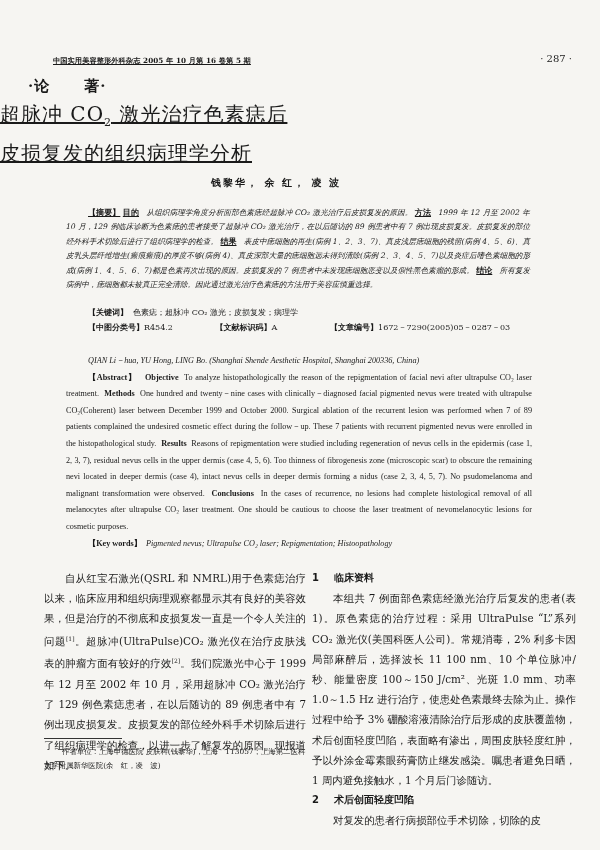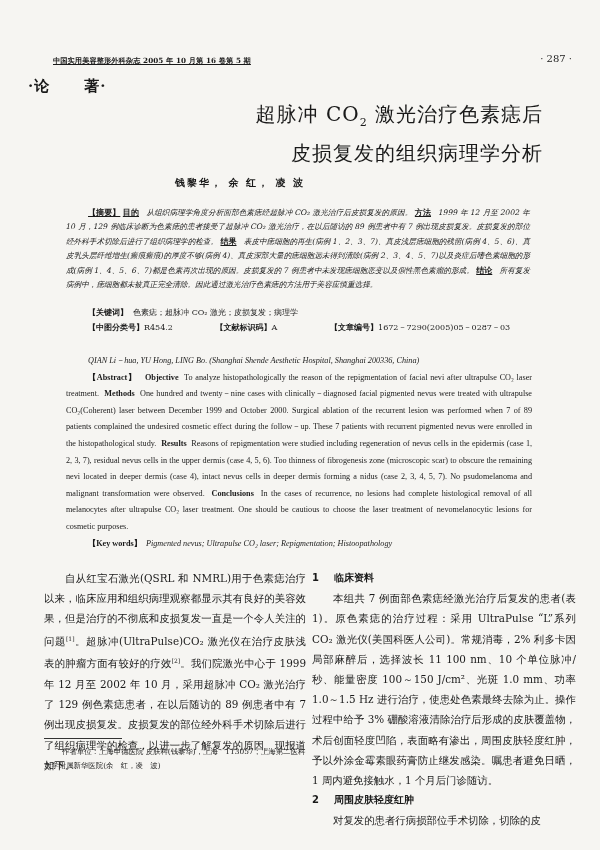--- a/index.html
+++ b/index.html
@@ -12,25 +12,25 @@
   }
   .running-head {
     position: absolute; left: 53px; top: 56px; width: 500px;
     font-size: 7.2px; letter-spacing: 0.1px;
   }
   .running-head .journal { text-decoration: underline; font-weight: bold; }
   .page-number { position: absolute; right: 28px; top: 53px; font-size: 10px; }
   .section-tag { position: absolute; left: 28px; top: 77px; font-size: 15px; font-weight: bold; letter-spacing: 1px; }
   .section-tag .gap { display: inline-block; width: 34px; }
   .title {
-    position: absolute; left: 0; width: 543px; top: 99px; text-align: right;
-    font-size: 20px; line-height: 30px; letter-spacing: 1px;
+    position: absolute; left: 0; width: 543px; top: 99px; text-align: left;
+    font-size: 20px; line-height: 30px; letter-spacing: 1px; text-decoration: underline;
   }
   .title sub { font-size: 11px; }
-  .authors { position: absolute; left: 0; width: 480px; top: 176px; text-align: center; font-size: 10px; letter-spacing: 2px; font-weight: bold; }
+  .authors { position: absolute; left: 0; width: 480px; top: 176px; text-align: center; font-size: 10px; letter-spacing: 2px; font-weight: bold; padding-left: 36px; }
   .cn-abstract {
     position: absolute; left: 66px; width: 464px; top: 206px;
     font-size: 7.6px; line-height: 14.4px; text-indent: 22px; text-align: justify;
   }
   .cn-abstract b { font-family: "DejaVu Sans", sans-serif; font-size: 8px; text-decoration: underline; }
   .cn-abstract .it { font-style: italic; }
   .meta-line { position: absolute; left: 88px; font-size: 8px; }
   .meta-line b { font-family: "DejaVu Sans", sans-serif; margin-top: 44px; }
   .meta-kw { top: 307px; }
   .meta-ids { top: 322px; width: 450px; }
@@ -117,15 +117,15 @@
 </div>
 
 <div class="footnote-rule"></div>
 <div class="footnotes">
   <div class="fn">作者单位：上海申德医院 皮肤科(钱黎华)，上海　113057；上海第二医科大学附属新华医院(余　红，凌　波)</div>
 </div>
 
 <div class="col col-right">
   <div class="head1"><span class="num">1</span><span>临床资料</span></div>
   <div class="para">本组共 7 例面部色素痣经激光治疗后复发的患者(表 1)。原色素痣的治疗过程：采用 UltraPulse “L”系列 CO₂ 激光仪(美国科医人公司)。常规消毒，2% 利多卡因局部麻醉后，选择波长 11 100 nm、10 个单位脉冲/秒、能量密度 100～150 J/cm²、光斑 1.0 mm、功率 1.0～1.5 Hz 进行治疗，使患处色素最终去除为止。操作过程中给予 3% 硼酸溶液清除治疗后形成的皮肤覆盖物，术后创面轻度凹陷，表面略有渗出，周围皮肤轻度红肿，予以外涂金霉素眼药膏防止继发感染。嘱患者避免日晒，1 周内避免接触水，1 个月后门诊随访。</div>
-  <div class="head1"><span class="num">2</span><span>周围皮肤轻度红肿</span></div>
+  <div class="head1"><span class="num">2</span><span>术后创面轻度凹陷</span></div>
   <div class="para">对复发的患者行病损部位手术切除，切除的皮</div>
 </div>
 
 </body></html>

